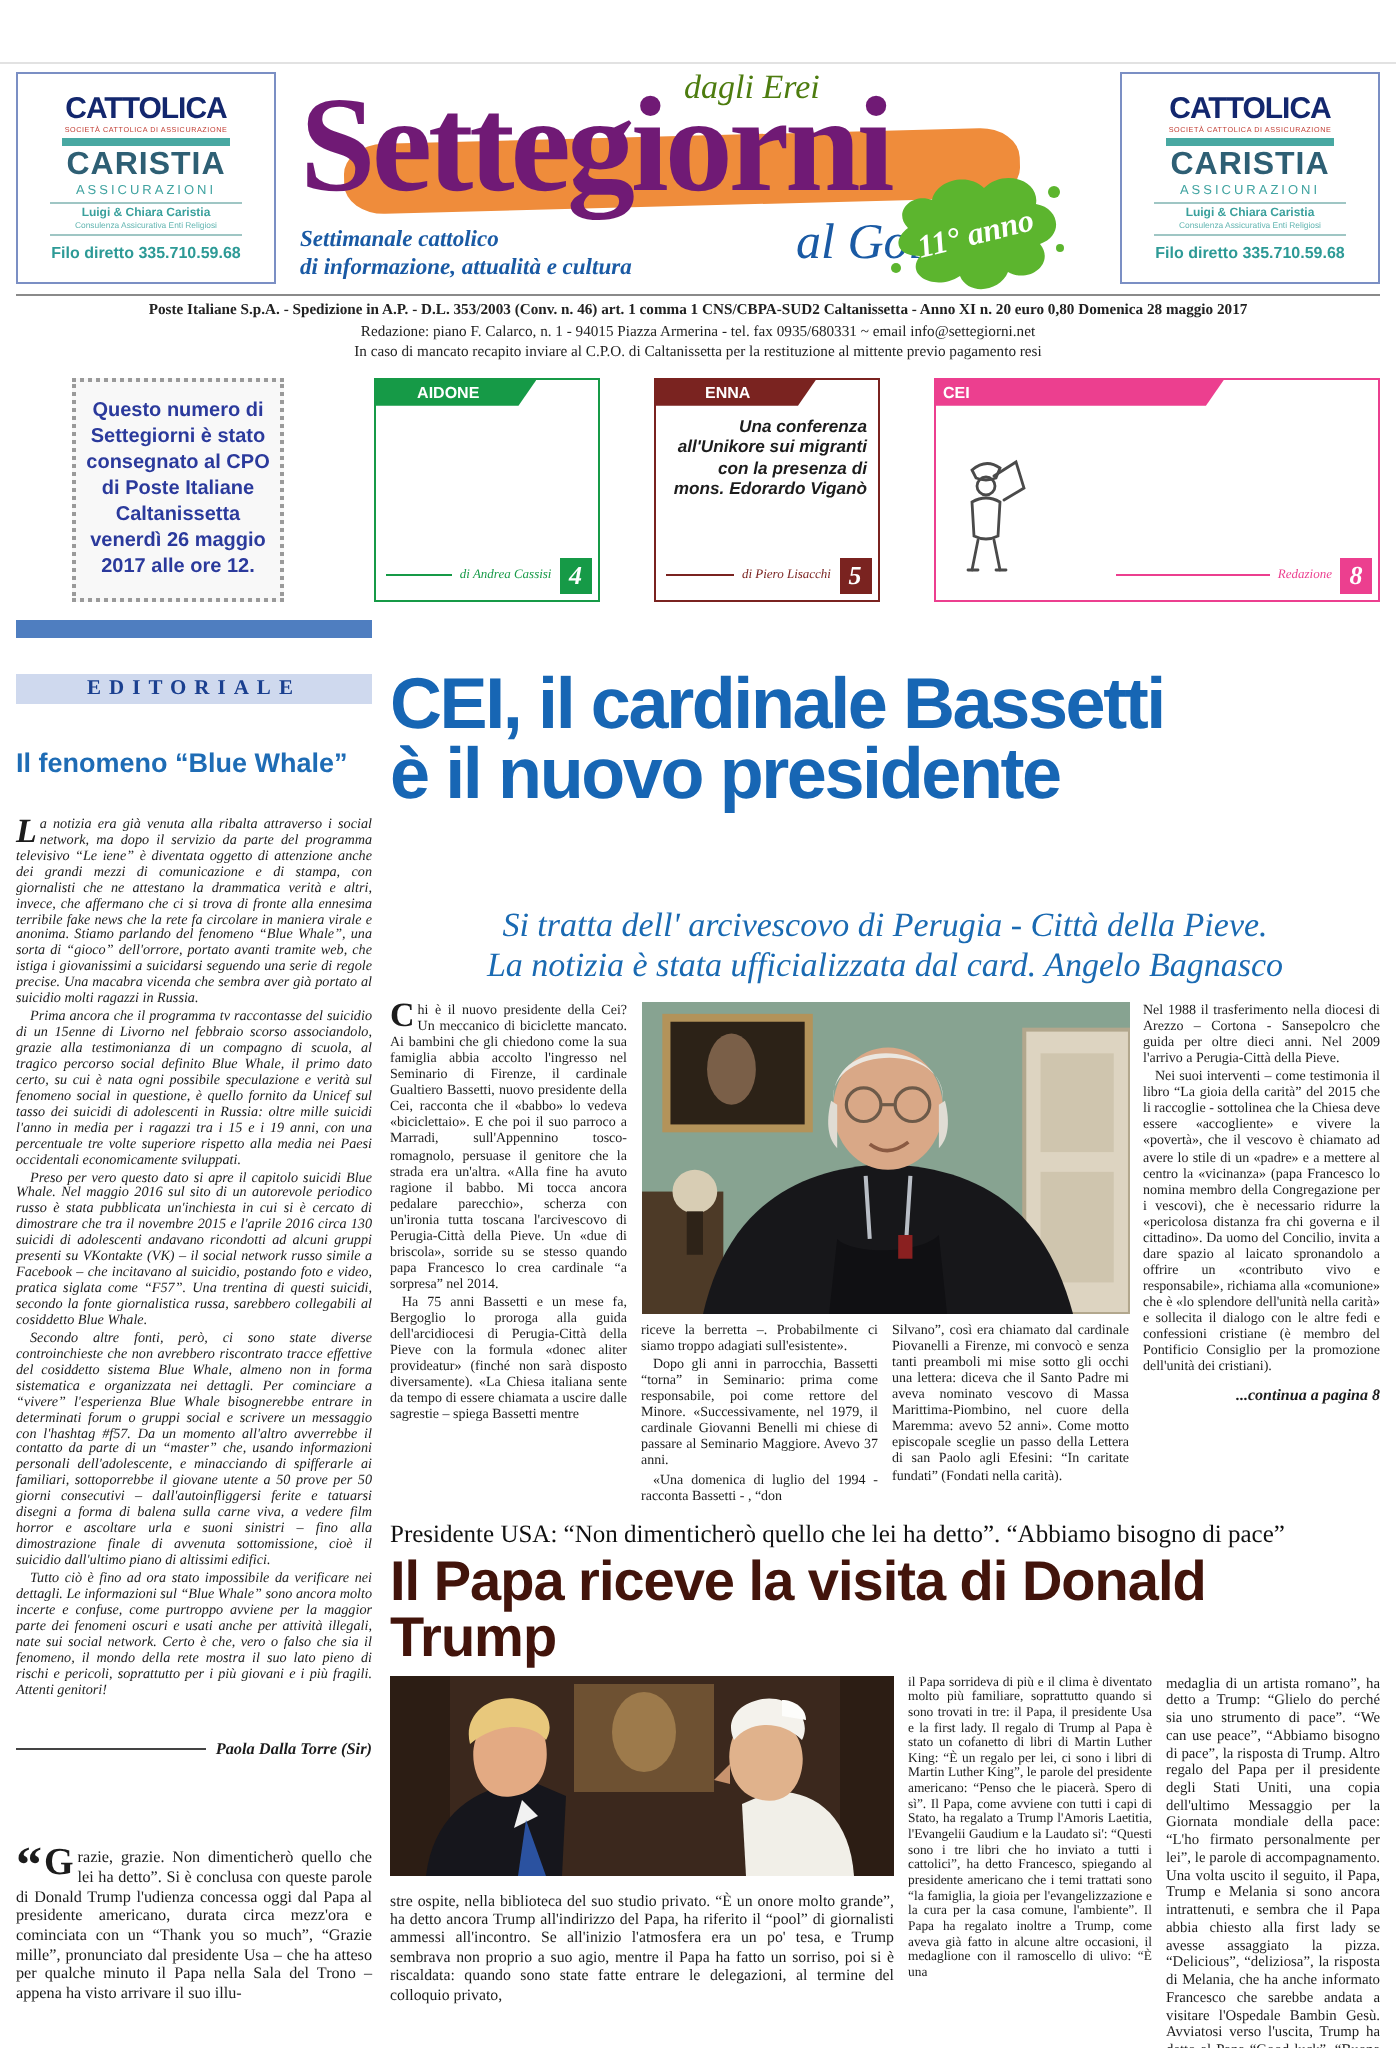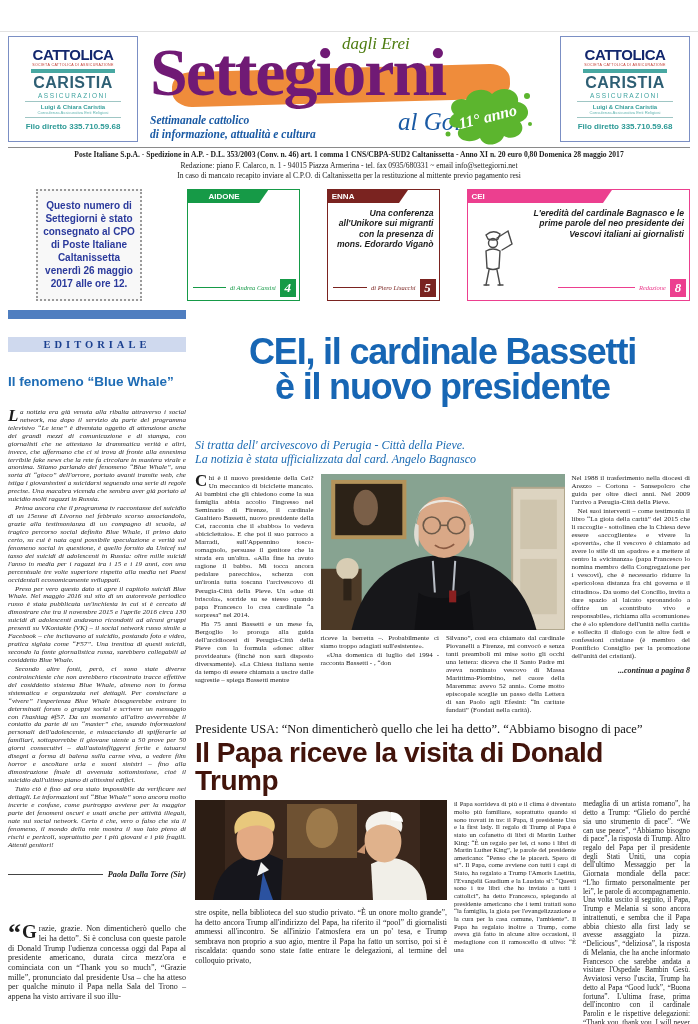--- a/index.html
+++ b/index.html
@@ -45,21 +45,21 @@
           color:#2b3a9c;font-family:"Liberation Sans",sans-serif;font-size:10px;font-weight:bold;
           line-height:1.3;text-align:center;display:flex;align-items:center;justify-content:center;
           padding:3px 4px;box-sizing:border-box;}
   .teaser{position:relative;background:#fff;border:1px solid;box-sizing:border-box;
           font-family:"Liberation Sans",sans-serif;}
   .t-green{border-color:#169a47;width:113px;margin-left:45px;}
   .t-red{border-color:#7a2320;width:113px;margin-left:27px;}
   .t-pink{border-color:#ec3f8f;width:224px;margin-left:27px;}
   .tag{position:absolute;top:0;left:0;min-width:58%;color:#fff;font-weight:bold;font-size:8px;
        padding:2px 12px 2px 4px;clip-path:polygon(0 0,100% 0,calc(100% - 9px) 100%,0 100%);}
-  .t-green .tag{background:#169a47;text-align:center;} .t-red .tag{background:#7a2320;} .t-pink .tag{background:#ec3f8f;}
+  .t-green .tag{background:#169a47;text-align:center;} .t-red .tag{background:#7a2320;text-align:center;} .t-pink .tag{background:#ec3f8f;}
   .t-text{margin:18px 5px 0 5px;font-size:8.6px;font-weight:bold;font-style:italic;
           color:#1d1d1d;text-align:right;line-height:1.22;}
   .t-foot{position:absolute;bottom:3px;left:5px;right:3px;display:flex;align-items:center;gap:4px;}
   .t-foot .rule{flex:1;border-top:1px solid;}
   .t-by{font-family:"Liberation Serif",serif;font-style:italic;font-size:6.5px;}
   .t-green .rule,.t-green .t-by{color:#169a47;border-color:#169a47;}
   .t-red .rule,.t-red .t-by{color:#7a2320;border-color:#7a2320;}
   .t-pink .rule,.t-pink .t-by{color:#ec3f8f;border-color:#ec3f8f;}
   .pg{width:16px;height:18px;color:#fff;font-family:"Liberation Serif",serif;font-style:italic;
       font-weight:bold;font-size:13px;display:flex;align-items:center;justify-content:center;}
@@ -79,23 +79,23 @@
   .dc{float:left;font-size:17px;line-height:13px;font-weight:bold;padding-right:1.5px;}
   .ed-by{display:flex;align-items:center;gap:5px;margin-top:4px;}
   .ed-by .rule{flex:1;border-top:1px solid #444;}
   .ed-by span{font-weight:bold;font-style:italic;font-size:8.2px;}
   .grazie{margin-top:auto;font-size:8.1px;line-height:1.2;text-align:justify;}
   .bigq{float:left;font-size:26px;line-height:18px;font-weight:bold;padding-right:1px;}
   .dcg{float:left;font-size:19px;line-height:15px;font-weight:bold;padding-right:2px;}
 
   .rightarea{flex:1;display:flex;flex-direction:column;}
   .headline{color:#1766b4;font-family:"Liberation Sans",sans-serif;font-weight:bold;
-            font-size:36px;line-height:.98;text-align:center;letter-spacing:-1.2px;}
-  .subtitle{margin-top:9px;color:#1a6ab2;font-style:italic;font-size:12px;line-height:1.22;
-            }
+            font-size:36px;line-height:.98;letter-spacing:-1.2px;}
+  .subtitle{margin-top:24px;color:#1a6ab2;font-style:italic;font-size:17px;line-height:1.22;
+            text-align:center;}
   .article{margin-top:7px;display:grid;grid-template-columns:repeat(4,1fr);column-gap:7px;
            grid-template-rows:160px auto;font-size:7px;line-height:1.15;text-align:justify;}
   .article p{margin:0 0 1px;} .article p+p{text-indent:6px;}
   .a-col1{grid-column:1;grid-row:1/3;}
   .a-photo{grid-column:2/4;grid-row:1;padding-bottom:4px;}
   .a-col2{grid-column:2;grid-row:2;} .a-col3{grid-column:3;grid-row:2;}
   .a-col4{grid-column:4;grid-row:1/3;}
   .continua{font-style:italic;font-weight:bold;font-size:8px;text-align:right;margin-top:6px;}
   .a-photo svg,.tp-photo svg{display:block;width:100%;height:100%;}
 
@@ -198,21 +198,20 @@
           <g stroke="#4a4a4a" fill="none" stroke-width="1.4" stroke-linecap="round">
             <path d="M13 7 Q20 1 27 6 L25 11 Q20 13 15 11 Z" fill="#fff"></path>
             <circle cx="20" cy="15" r="4.5"></circle>
             <path d="M24 10 L35 3 L39 16 L29 22"></path>
             <path d="M13 23 Q20 19 27 23 L26 40 Q20 43 14 40 Z"></path>
             <path d="M16 42 L13 57 M24 42 L27 57"></path>
             <path d="M11 57 L16 57 M25 57 L30 57"></path>
           </g>
         </svg>
       </div>
-      <div class="t-text" style="margin-left:46px">L'eredità del cardinale Bagnasco e le prime parole del neo presidente  dei Vescovi italiani ai giornalisti</div>
       <div class="t-foot" style="left:90px">
         <div class="rule"></div>
         <div class="t-by">Redazione</div>
         <div class="pg">8</div>
       </div>
     </div>
   </section>
 
   <div class="main">
 
@@ -272,20 +271,21 @@
             <circle cx="133" cy="52" r="8.5" fill="none" stroke="#6d5a49" stroke-width="1.6"></circle>
             <line x1="117.5" y1="52" x2="124.5" y2="52" stroke="#6d5a49" stroke-width="1.6"></line>
             <path d="M112,72 Q121,79 131,71" fill="none" stroke="#8a5a42" stroke-width="1.8"></path>
             <path d="M110,88 L112,120 M132,88 L130,120" stroke="#b9bec6" stroke-width="2" fill="none"></path>
             <rect x="126" y="118" width="7" height="12" fill="#8a2020"></rect>
           </svg>
         </div>
 
         <div class="a-col2">
           <p>riceve la berretta –. Probabilmente ci siamo troppo adagiati sull'esistente».</p>
+          <p>Dopo gli anni in parrocchia, Bassetti “torna” in Seminario: prima come responsabile, poi come rettore del Minore. «Successivamente, nel 1979, il cardinale Giovanni Benelli mi chiese di passare al Seminario Maggiore. Avevo 37 anni.</p>
           <p>«Una domenica di luglio del 1994 - racconta Bassetti - , “don</p>
         </div>
         <div class="a-col3">
           <p>Silvano”, così era chiamato dal cardinale Piovanelli a Firenze, mi convocò e senza tanti preamboli mi mise sotto gli occhi una lettera: diceva che il Santo Padre mi aveva nominato vescovo di Massa Marittima-Piombino, nel cuore della Maremma: avevo 52 anni». Come motto episcopale sceglie un passo della Lettera di san Paolo agli Efesini: “In caritate fundati” (Fondati nella carità).</p>
         </div>
         <div class="a-col4">
           <p>Nel 1988 il trasferimento nella diocesi di Arezzo – Cortona - Sansepolcro che guida per oltre dieci anni. Nel 2009 l'arrivo a Perugia-Città della Pieve.</p>
           <p>Nei suoi interventi – come testimonia il libro “La gioia della carità” del 2015 che li raccoglie -  sottolinea che la Chiesa deve essere «accogliente» e vivere la «povertà», che il vescovo è chiamato ad avere lo stile di un «padre» e a mettere al centro la «vicinanza» (papa Francesco lo nomina membro della Congregazione per i vescovi), che è necessario ridurre la «pericolosa distanza fra chi governa e il cittadino». Da uomo del Concilio, invita a dare spazio al laicato spronandolo a offrire un «contributo vivo e responsabile», richiama alla «comunione» che è «lo splendore dell'unità nella carità» e sollecita il dialogo con le altre fedi e confessioni cristiane (è membro del Pontificio Consiglio per la promozione dell'unità dei cristiani).</p>
           <div class="continua">...continua a pagina 8</div>
         </div>

